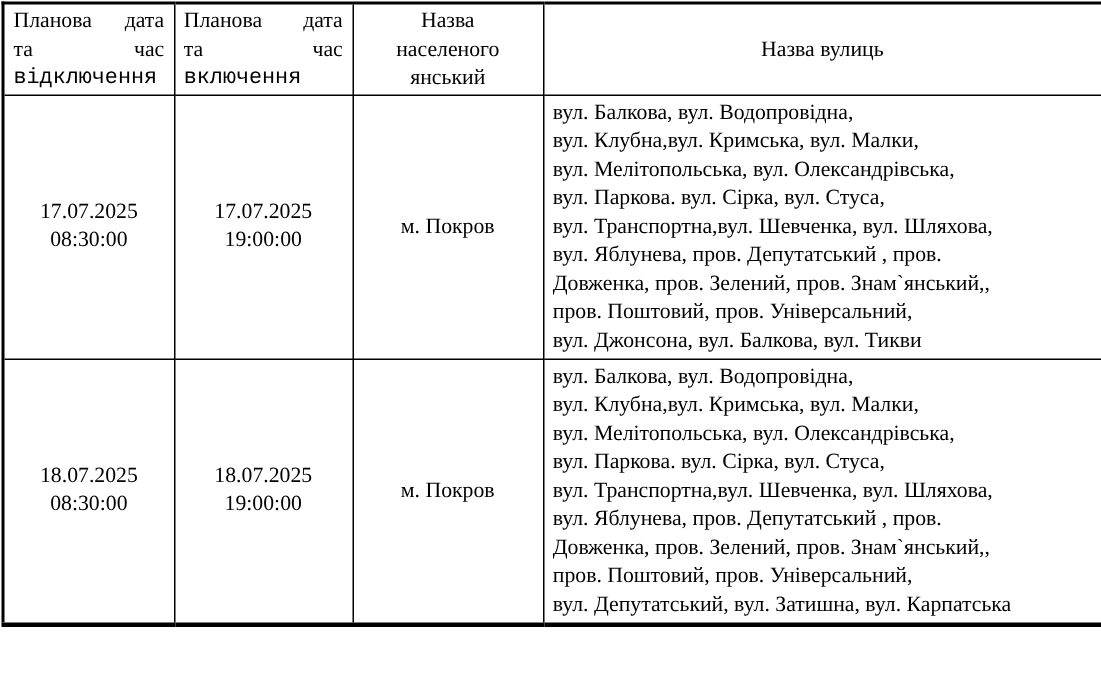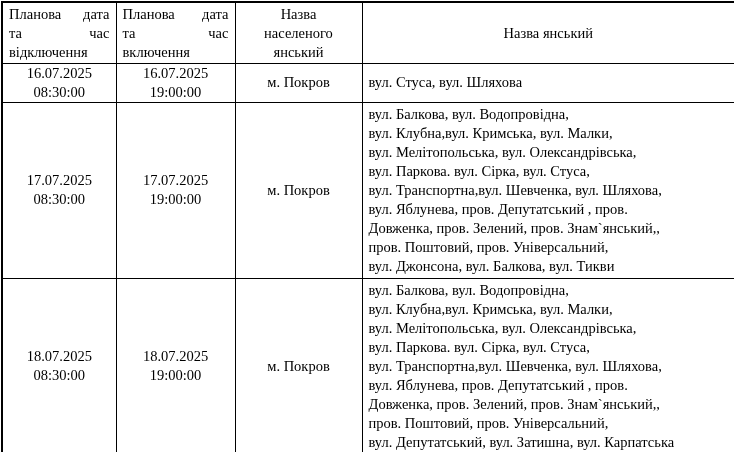--- a/index.html
+++ b/index.html
@@ -31,21 +31,21 @@
   }
   
   table.outage-table tr:first-child th { border-top-width: 2px; }
   table.outage-table td:first-child, table.outage-table th:first-child { border-left-width: 2px; }
   table.outage-table td:last-child, table.outage-table th:last-child { border-right-width: 2px; }
   table.outage-table tr:last-child td { border-bottom-width: 3px; }
 
   th.hdr { vertical-align: top; padding: 2px 6px 0 6px; }
   th.hdr .hline { text-align: center; }
   th.hdr.justify .hline { display: flex; justify-content: space-between; text-align: left; }
-  th.hdr.justify .hline.single { display: block; }
+  th.hdr.justify .hline.single { display: block; font-family: Liberation Mono, monospace; }
   th.hdr-streets { vertical-align: top; text-align: center; padding-top: 2px; }
 
   td.datetime-cell, td.settlement-cell { text-align: center; }
   td.streets-cell {
     vertical-align: top;
     text-align: left;
     padding: 2px 4px 2px 6px;
   }
   .street-line { white-space: nowrap; }
 </style>
@@ -83,38 +83,24 @@
               <span>час</span>
             </div>
             <div class="hline single">включення</div>
           </th>
       <th class="hdr">
             <div class="hline">Назва</div>
             <div class="hline">населеного</div>
             <div class="hline">янський</div>
           </th>
       <th class="hdr-streets">
-            <div class="hline">Назва янський</div>
+            <div class="hline">Назва вулиць</div>
           </th>
     </tr>
 
-    <tr style="height:38px">
-      <td class="datetime-cell">
-        <div>16.07.2025</div>
-        <div>08:30:00</div>
-      </td>
-      <td class="datetime-cell">
-        <div>16.07.2025</div>
-        <div>19:00:00</div>
-      </td>
-      <td class="settlement-cell">м. Покров</td>
-      <td class="streets-cell">
-            <div class="street-line">вул. Стуса, вул. Шляхова</div>
-          </td>
-    </tr>
 
     <tr style="height:174px">
       <td class="datetime-cell">
         <div>17.07.2025</div>
         <div>08:30:00</div>
       </td>
       <td class="datetime-cell">
         <div>17.07.2025</div>
         <div>19:00:00</div>
       </td>

